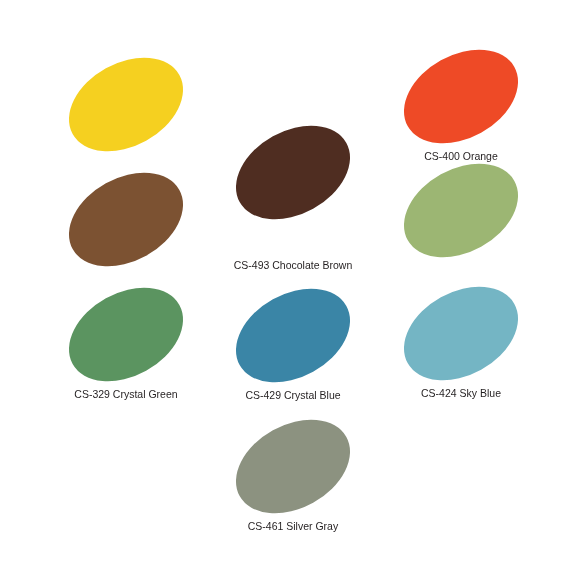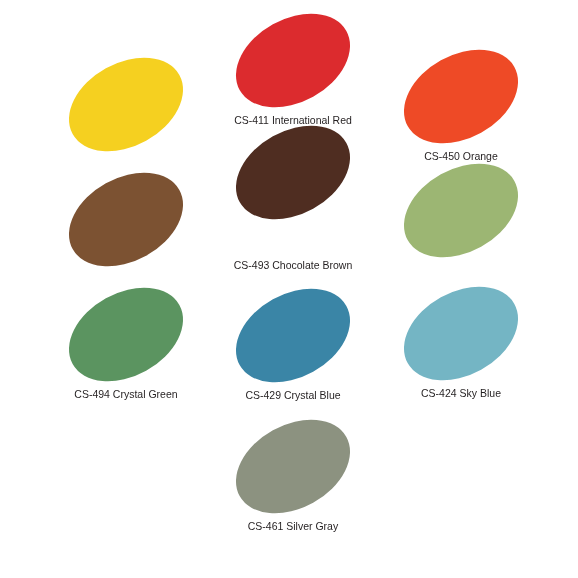--- a/index.html
+++ b/index.html
@@ -76,32 +76,26 @@
 <body style="background: rgb(255, 255, 255);">
 
 <div id="swatch-board">
 
   <div class="swatch col-1 row-1-a">
     <div class="chip-wrap">
       <div class="chip" style="background: rgb(245, 208, 32);"></div>
     </div>
   </div>
 
-  <div class="swatch col-2 row-1-b">
-    <div class="chip-wrap">
-      <div class="chip" style="background: rgb(220, 43, 46);"></div>
-    </div>
-    <div class="caption" style="color: rgb(35, 31, 32);">CS-411 International Red</div>
-  </div>
 
   <div class="swatch col-3 row-1-c">
     <div class="chip-wrap">
       <div class="chip" style="background: rgb(238, 74, 38);"></div>
     </div>
-    <div class="caption" style="color: rgb(35, 31, 32);">CS-450 Orange</div>
+    <div class="caption" style="color: rgb(35, 31, 32);">CS-400 Orange</div>
   </div>
 
   <div class="swatch col-1 row-2-a">
     <div class="chip-wrap">
       <div class="chip" style="background: rgb(124, 82, 50);"></div>
     </div>
   </div>
 
   <div class="swatch col-2 row-2-b">
     <div class="chip-wrap">
@@ -113,21 +107,21 @@
   <div class="swatch col-3 row-2-c">
     <div class="chip-wrap">
       <div class="chip" style="background: rgb(156, 182, 115);"></div>
     </div>
   </div>
 
   <div class="swatch col-1 row-3-a">
     <div class="chip-wrap">
       <div class="chip" style="background: rgb(91, 148, 96);"></div>
     </div>
-    <div class="caption" style="color: rgb(35, 31, 32);">CS-494 Crystal Green</div>
+    <div class="caption" style="color: rgb(35, 31, 32);">CS-329 Crystal Green</div>
   </div>
 
   <div class="swatch col-2 row-3-b">
     <div class="chip-wrap">
       <div class="chip" style="background: rgb(58, 133, 166);"></div>
     </div>
     <div class="caption" style="color: rgb(35, 31, 32);">CS-429 Crystal Blue</div>
   </div>
 
   <div class="swatch col-3 row-3-c">

